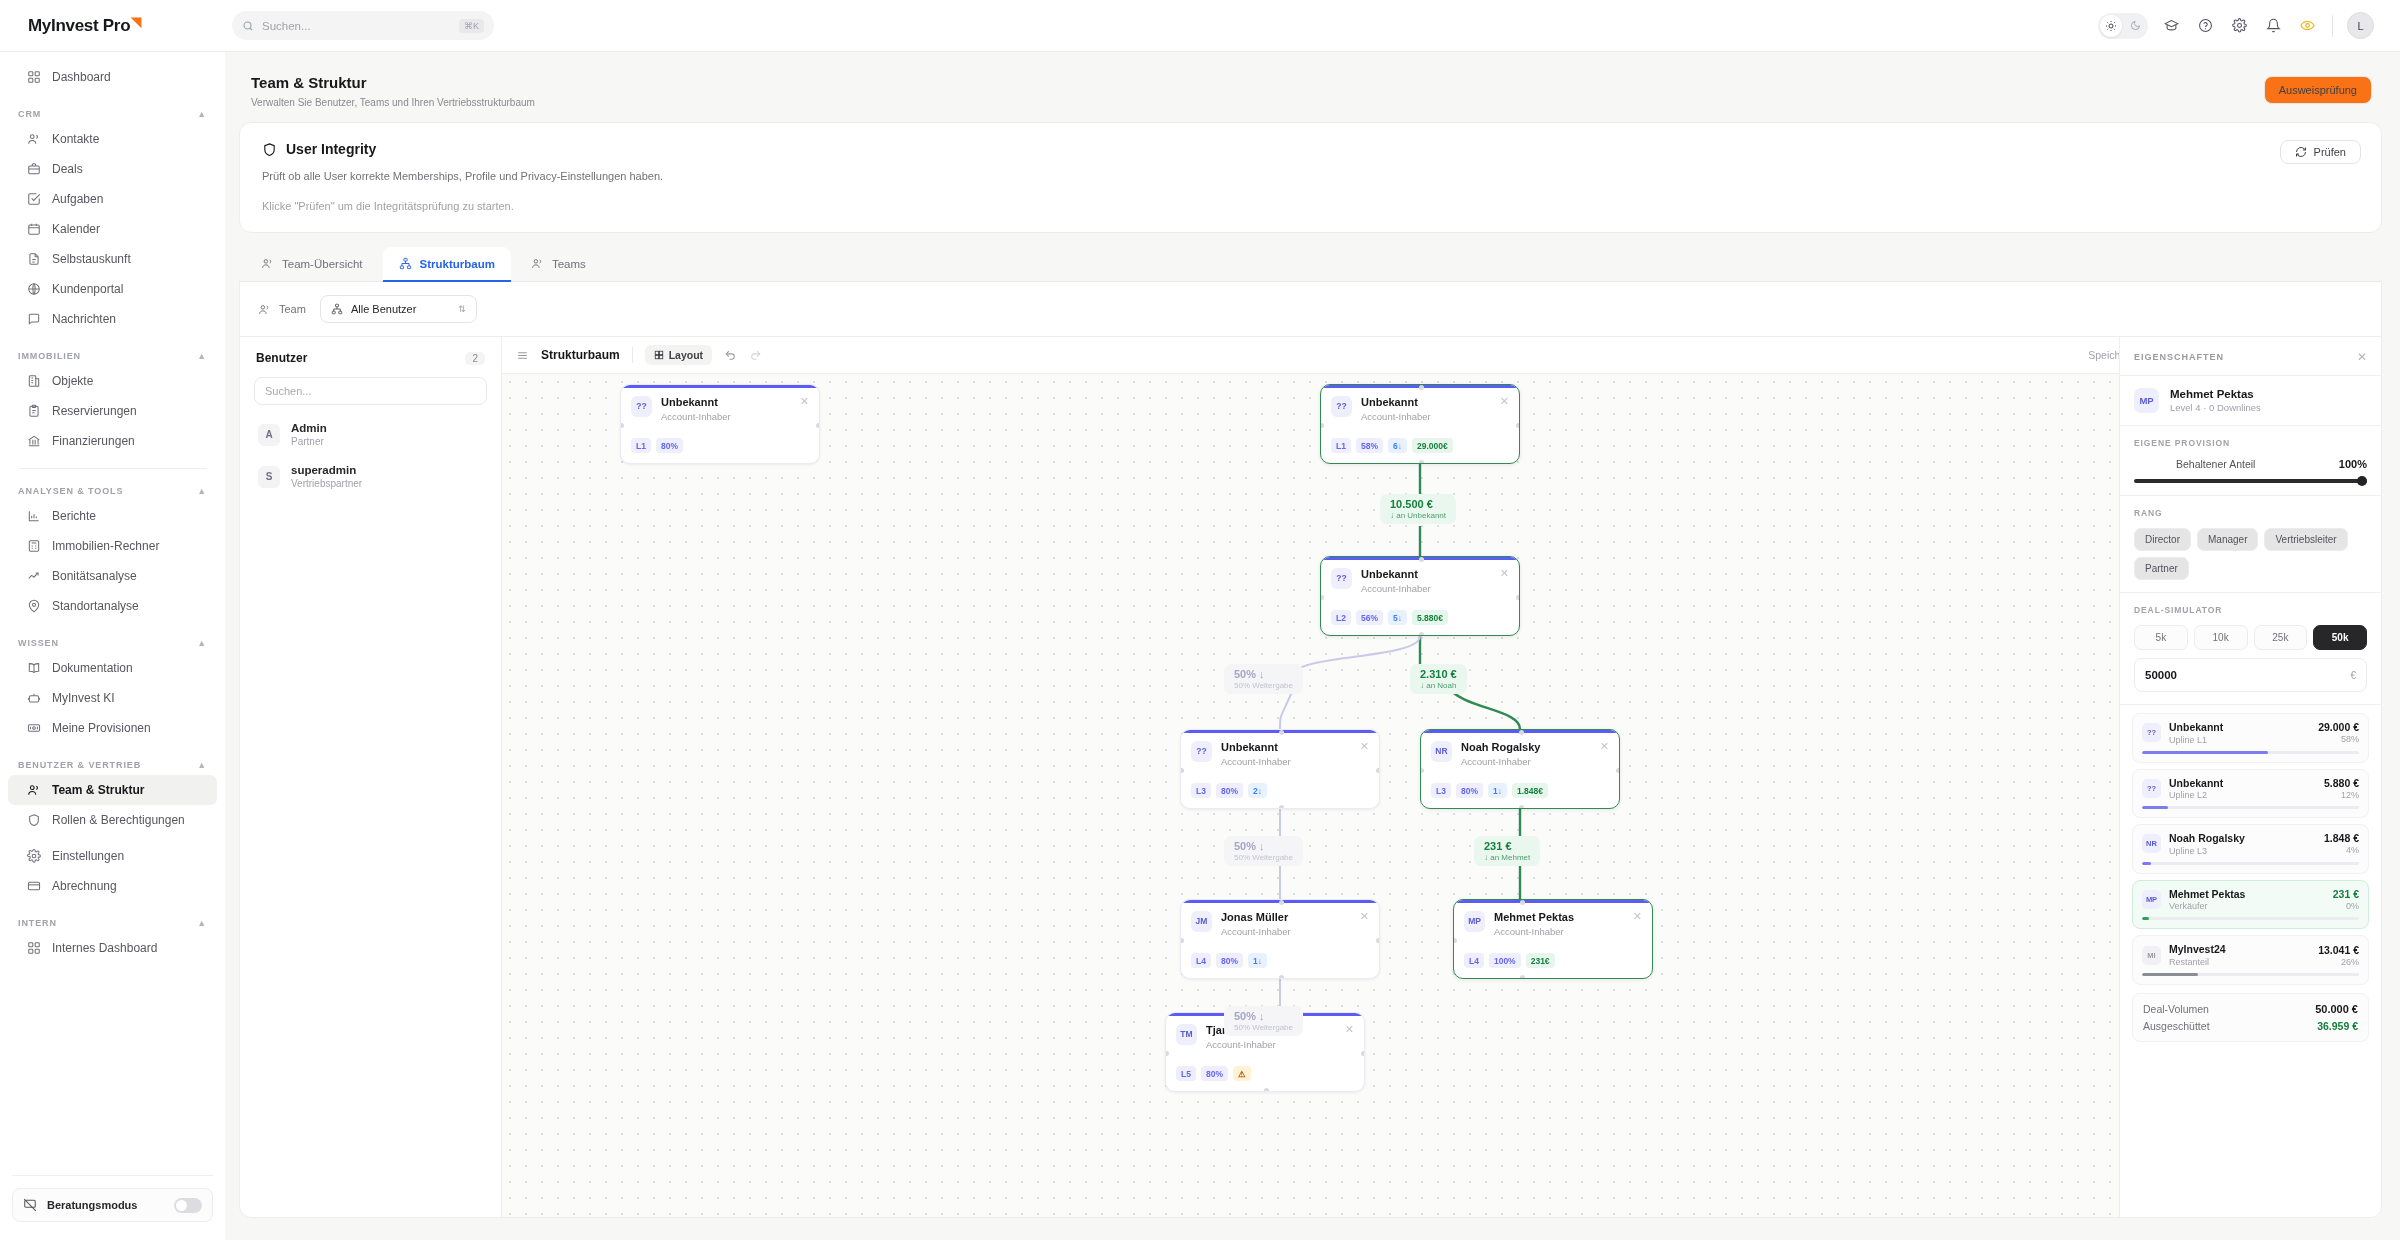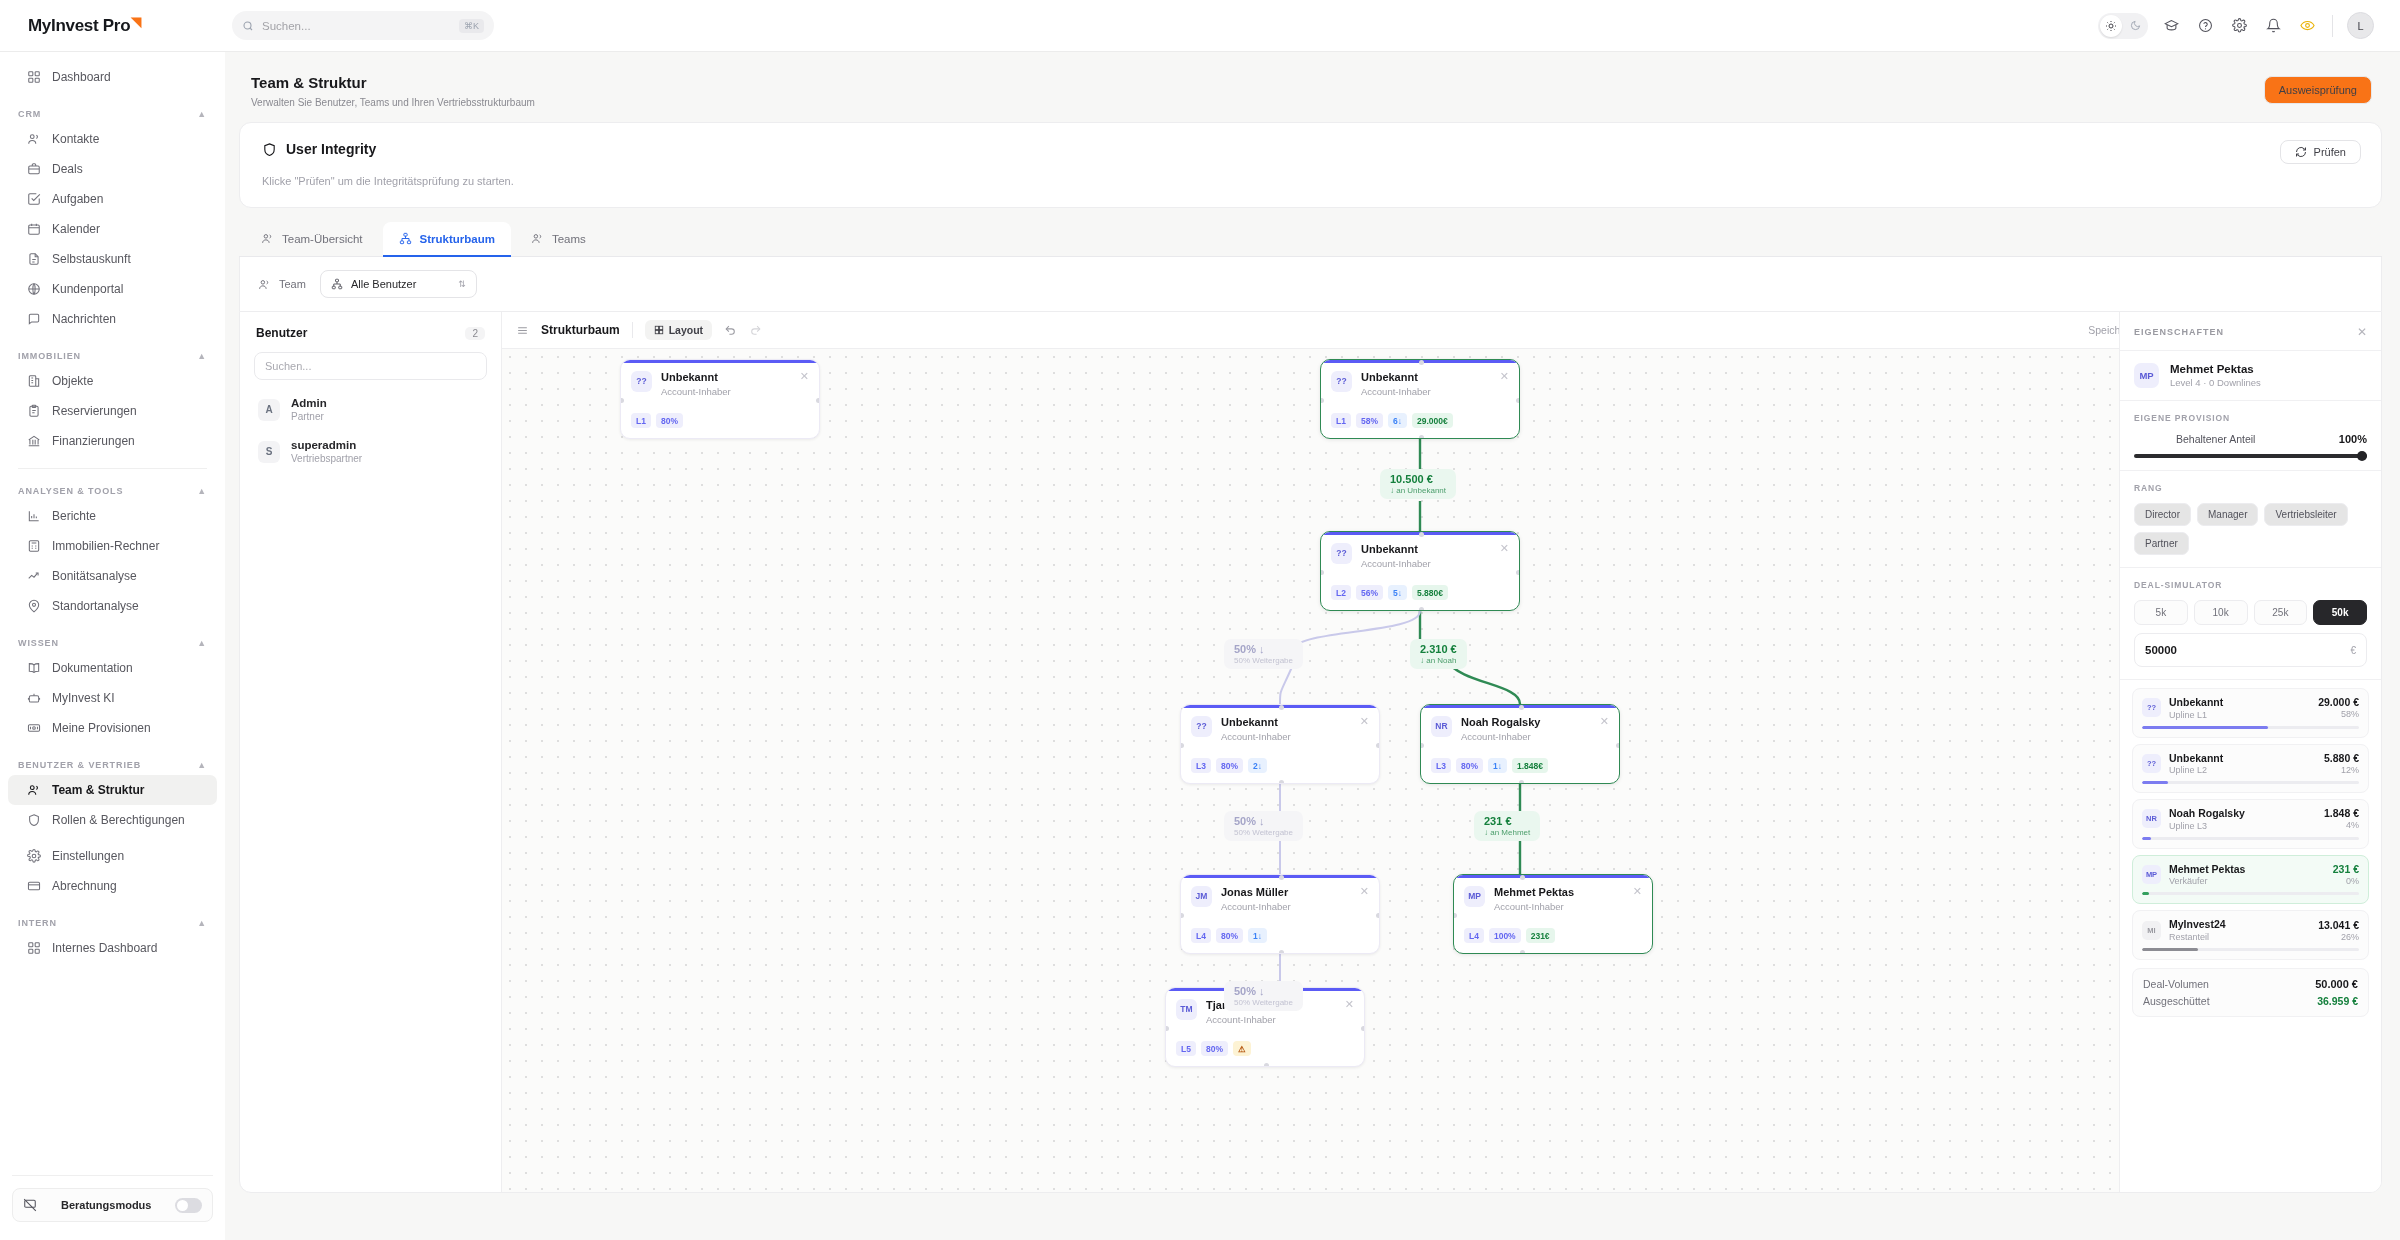--- a/index.html
+++ b/index.html
@@ -75,21 +75,21 @@
     display: flex; align-items: center; justify-content: space-between;
     padding: 0 18px; margin-top: 17px; margin-bottom: 5px;
     font-size: 9px; letter-spacing: 0.9px; color: #a1a1aa; font-weight: 600;
   }
   .chev { color: #b4b4bb; font-size: 9px; }
   .nav-sep { height: 1px; background: #efefef; margin: 12px 18px 0; }
   .sidebar-bottom {
     margin-top: auto; padding: 0 12px 18px;
   }
   .advisor-row {
-    display: flex; align-items: center; gap: 24px; height: 34px;
+    display: flex; align-items: center; gap: 10px; height: 34px;
     border: 1px solid #ededed; border-radius: 8px; padding: 0 10px;
     background: #fcfcfc;
   }
   .advisor-row .lbl { font-size: 11px; font-weight: 700; color: #27272a; }
   .switch {
     margin-left: auto; width: 28px; height: 15px; background: #dcdce1;
     border-radius: 8px; position: relative;
   }
   .switch::after {
     content:''; position: absolute; top: 2px; left: 2px; width: 11px; height: 11px;
@@ -673,20 +673,21 @@
 
     <div class="card integrity">
       <div class="integrity-title">
         <span>
             <svg width="15" height="15" viewBox="0 0 24 24" fill="none" stroke="#18181b" stroke-width="1.8">
               <path d="M12 3l7.5 3v6c0 4.6-3.2 8.2-7.5 9.5C7.7 20.2 4.5 16.6 4.5 12V6z"></path>
             </svg>
           </span>
         <span>User Integrity</span>
       </div>
+      <div class="integrity-desc">Prüft ob alle User korrekte Memberships, Profile und Privacy-Einstellungen haben.</div>
       <div class="integrity-hint">Klicke "Prüfen" um die Integritätsprüfung zu starten.</div>
       <div class="pruefen-btn">
         <span>
             <svg width="12" height="12" viewBox="0 0 24 24" fill="none" stroke="#3f3f46" stroke-width="2">
               <path d="M21 12a9 9 0 01-15.4 6.4L3 16"></path>
               <path d="M3 12a9 9 0 0115.4-6.4L21 8"></path>
               <path d="M3 21v-5h5M21 3v5h-5"></path>
             </svg>
           </span>
         <span>Prüfen</span>

